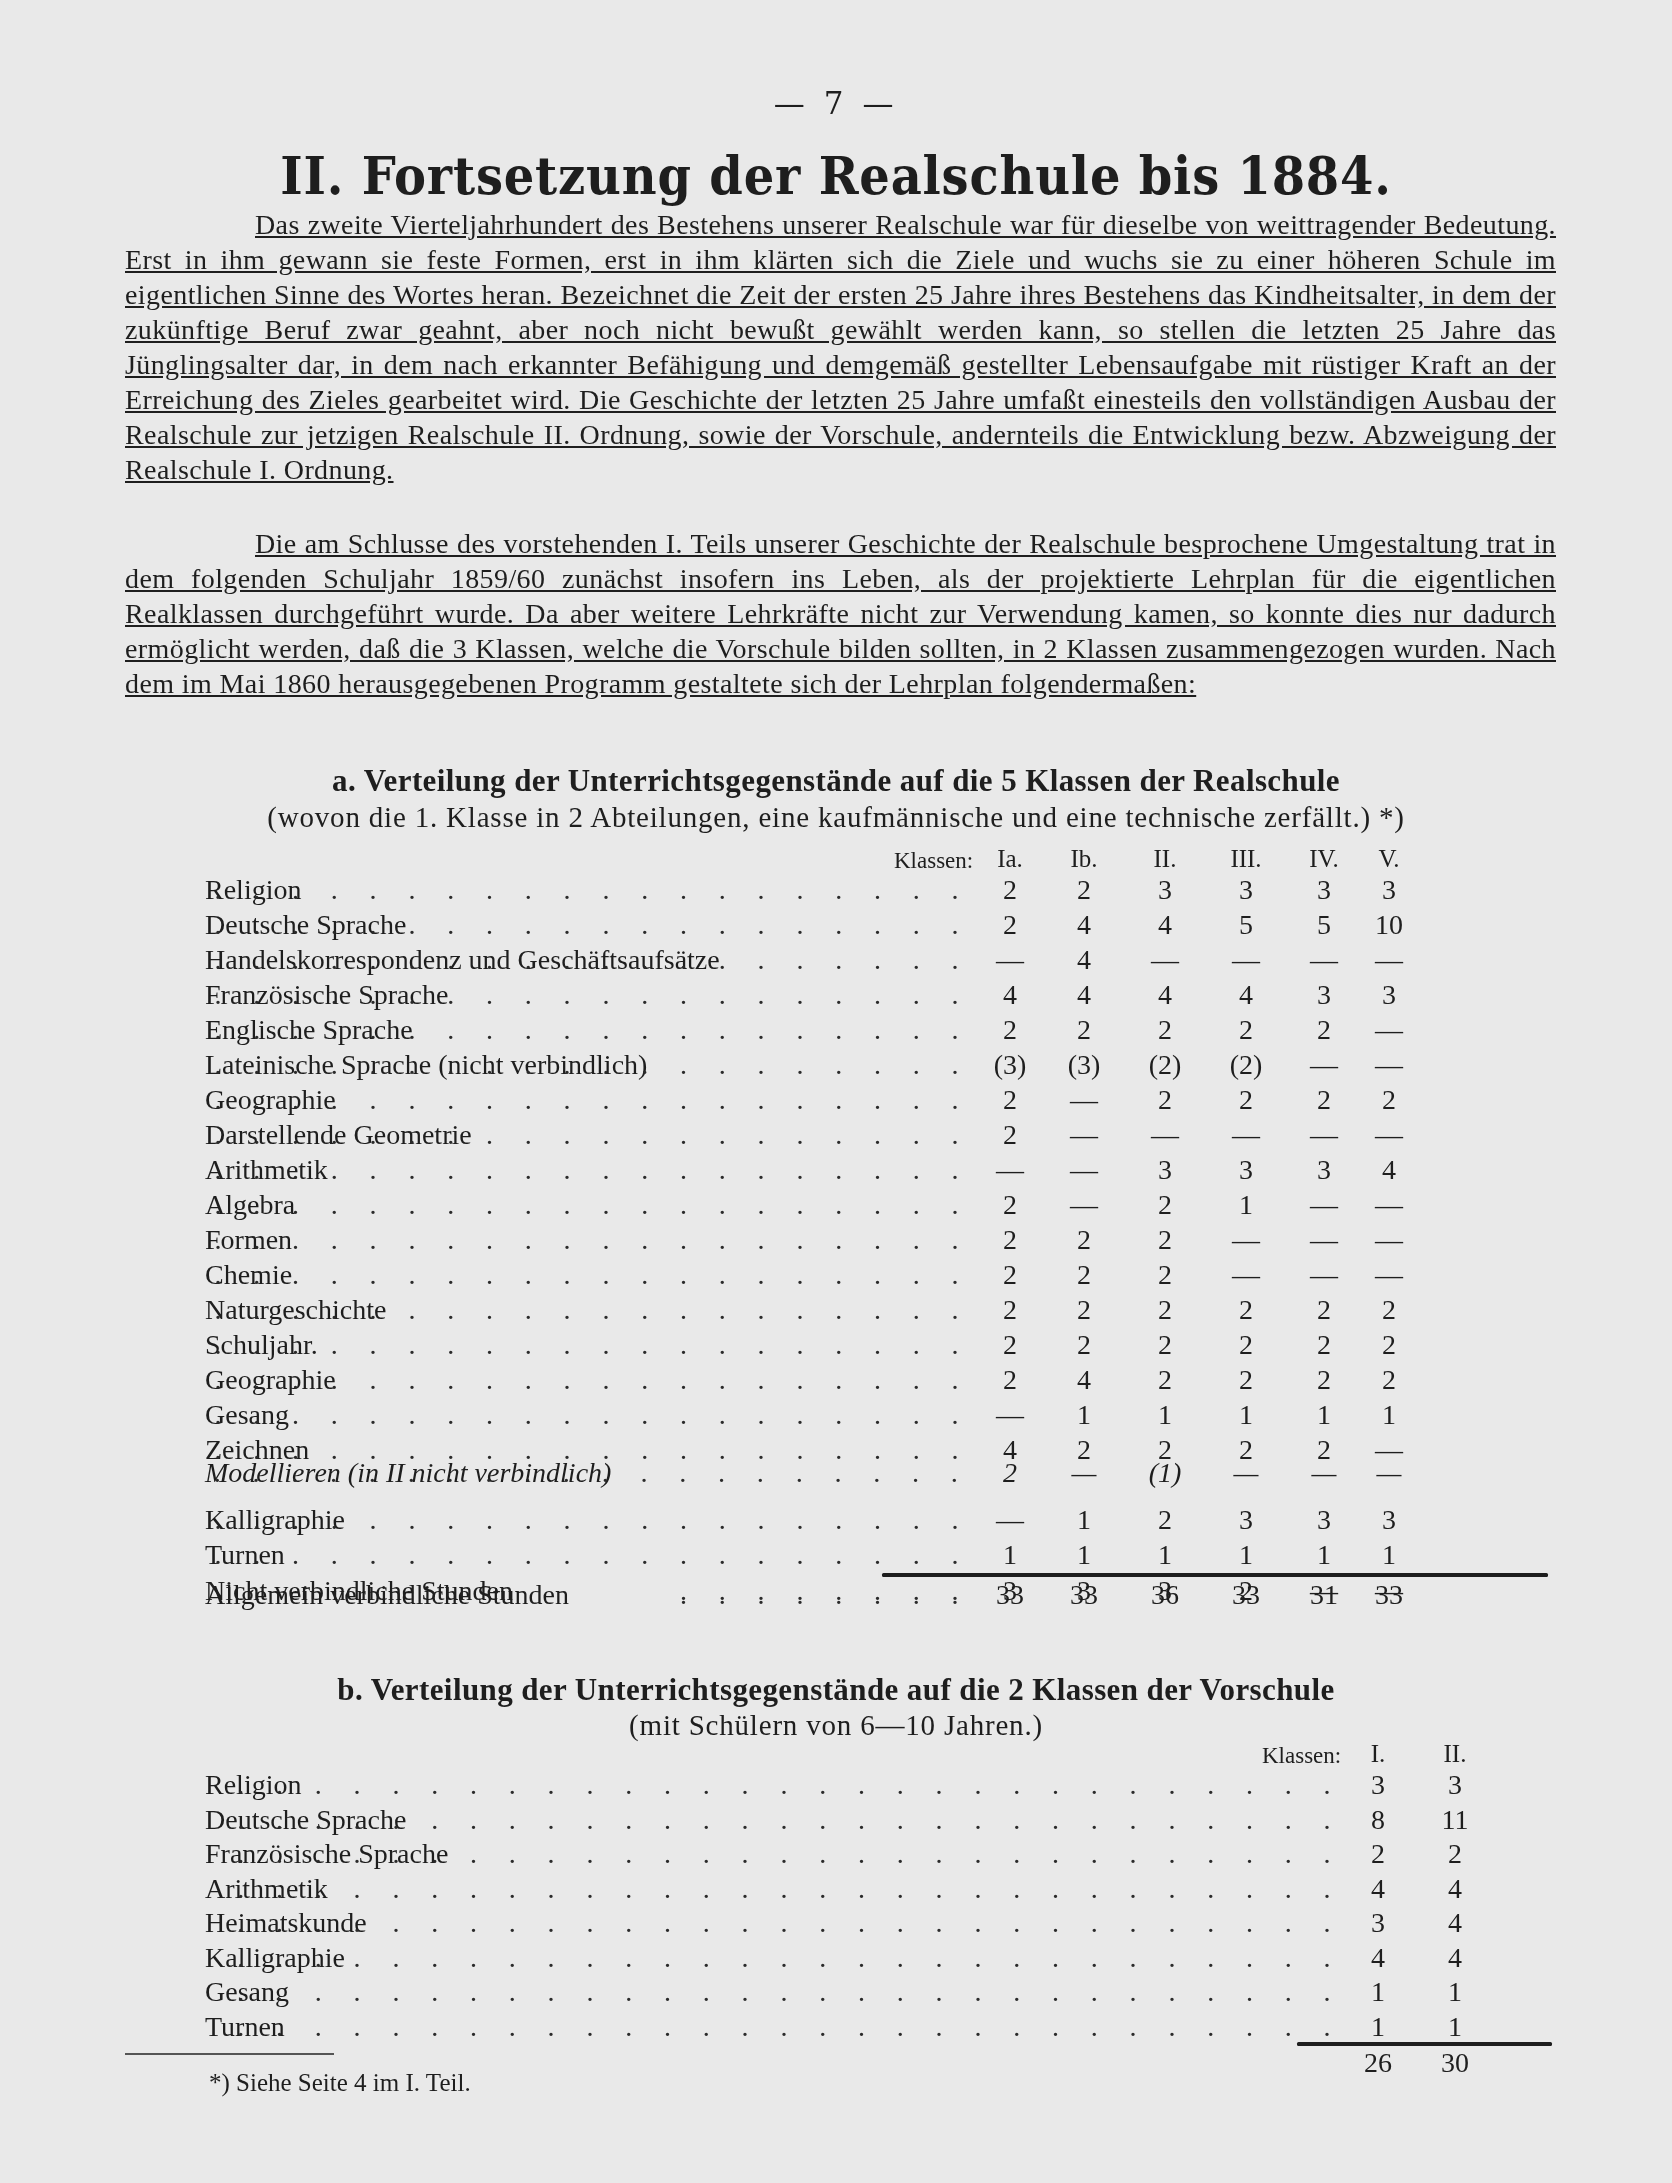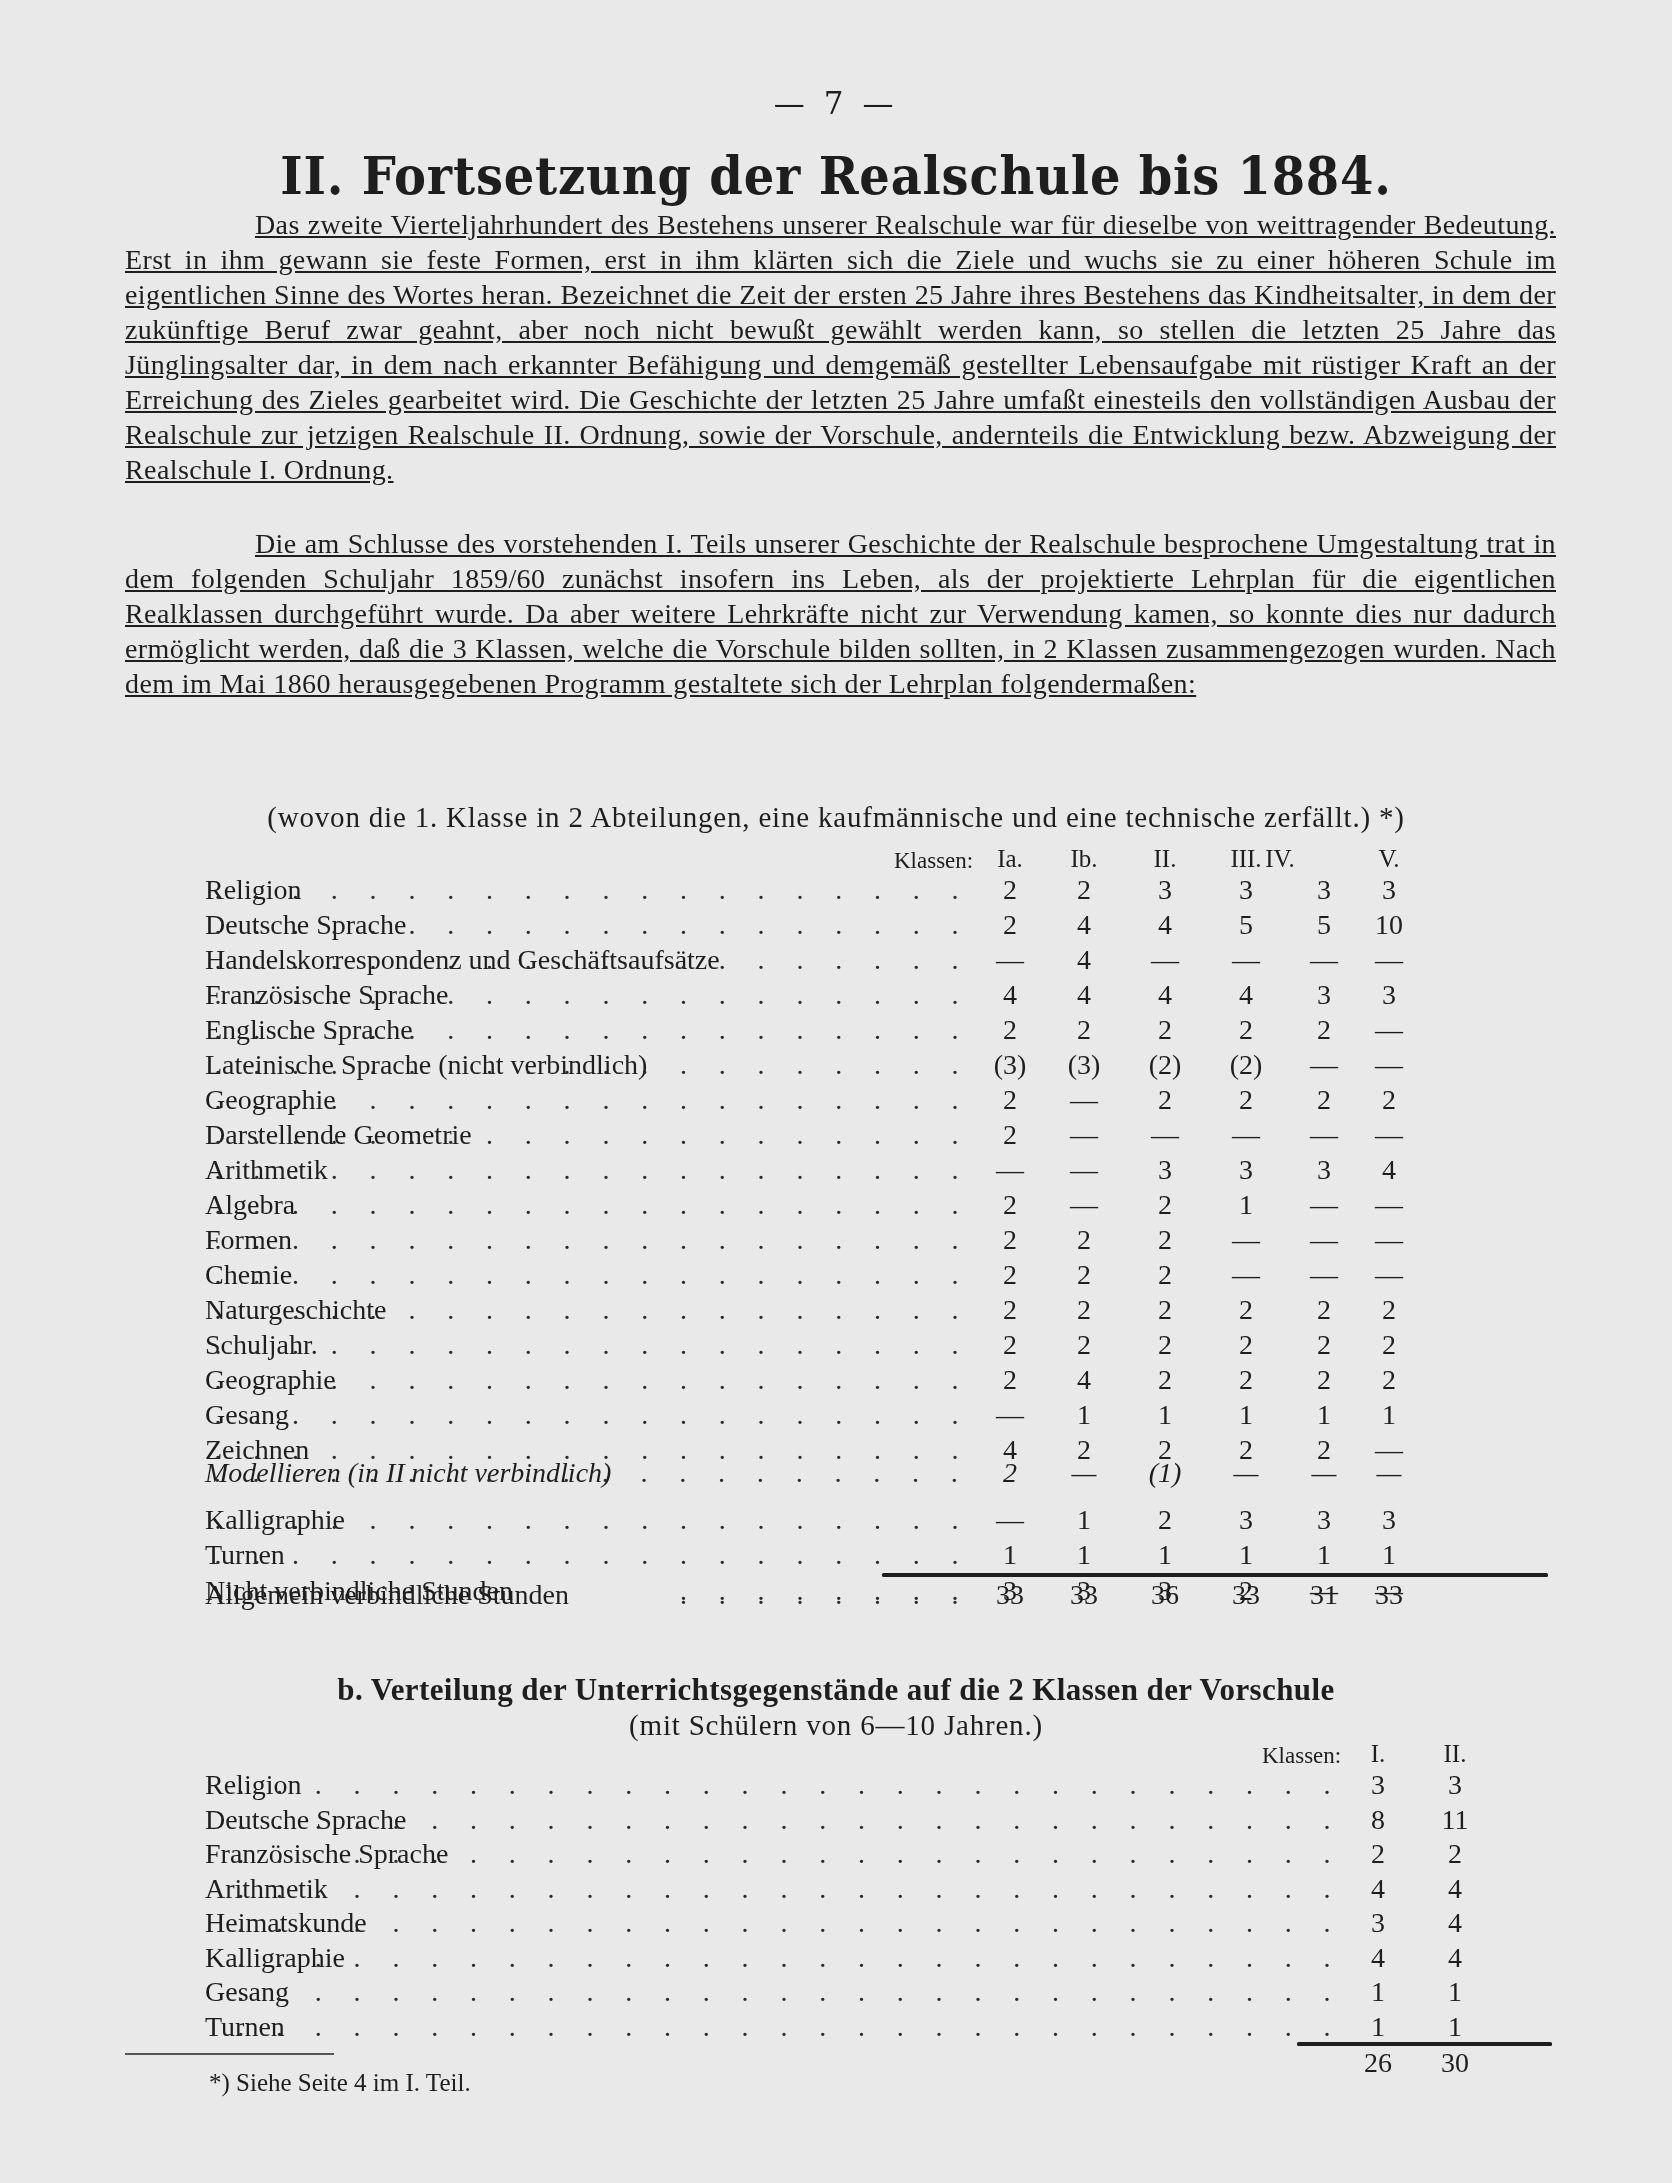--- a/index.html
+++ b/index.html
@@ -75,29 +75,30 @@
   <div class="page-number">— 7 —</div>
   <div class="chapter-title">II. Fortsetzung der Realschule bis 1884.</div>
 
   <div class="body-text p1">
     <p>Das zweite Vierteljahrhundert des Bestehens unserer Realschule war für dieselbe von weittragender Bedeutung. Erst in ihm gewann sie feste Formen, erst in ihm klärten sich die Ziele und wuchs sie zu einer höheren Schule im eigentlichen Sinne des Wortes heran. Bezeichnet die Zeit der ersten 25 Jahre ihres Bestehens das Kindheitsalter, in dem der zukünftige Beruf zwar geahnt, aber noch nicht bewußt gewählt werden kann, so stellen die letzten 25 Jahre das Jünglingsalter dar, in dem nach erkannter Befähigung und demgemäß gestellter Lebensaufgabe mit rüstiger Kraft an der Erreichung des Zieles gearbeitet wird. Die Geschichte der letzten 25 Jahre umfaßt einesteils den vollständigen Ausbau der Realschule zur jetzigen Realschule II. Ordnung, sowie der Vorschule, andernteils die Entwicklung bezw. Abzweigung der Realschule I. Ordnung.</p>
   </div>
   <div class="body-text p2">
     <p>Die am Schlusse des vorstehenden I. Teils unserer Geschichte der Realschule besprochene Umgestaltung trat in dem folgenden Schuljahr 1859/60 zunächst insofern ins Leben, als der projektierte Lehrplan für die eigentlichen Realklassen durchgeführt wurde. Da aber weitere Lehrkräfte nicht zur Verwendung kamen, so konnte dies nur dadurch ermöglicht werden, daß die 3 Klassen, welche die Vorschule bilden sollten, in 2 Klassen zusammengezogen wurden. Nach dem im Mai 1860 herausgegebenen Programm gestaltete sich der Lehrplan folgendermaßen:</p>
   </div>
 
+  <div class="table-heading" style="top:763px;">a. Verteilung der Unterrichtsgegenstände auf die 5 Klassen der Realschule</div>
   <div class="table-sub" style="top:801px;">(wovon die 1. Klasse in 2 Abteilungen, eine kaufmännische und eine technische zerfällt.) *)</div>
   <div id="tableA" class="grid" style="top:845px;">
       <div class="row header-row" style="top:0px;">
         <span class="klassen" style="left:689px; position:absolute; top:3.1px; font-size:23px;">Klassen:</span>
         <span class="cell hcell" style="left:778px;">Ia.</span>
         <span class="cell hcell" style="left:852px;">Ib.</span>
         <span class="cell hcell" style="left:933px;">II.</span>
         <span class="cell hcell" style="left:1014px;">III.</span>
-        <span class="cell hcell" style="left:1048px;">IV.</span>
+        <span class="cell hcell" style="left:1092px;">IV.</span>
         <span class="cell hcell" style="left:1157px;">V.</span>
       </div>
       <div class="row" style="top:29px;">
         <span class="label">Religion</span>
         <span class="dots" style="left: 0px; width: 766px; text-align: right; direction: rtl;">. . . . . . . . . . . . . . . . . . . . . . . . . . . . . .</span>
         <span class="cell" style="left:778px;">2</span>
         <span class="cell" style="left:852px;">2</span>
         <span class="cell" style="left:933px;">3</span>
         <span class="cell" style="left:1014px;">3</span>
         <span class="cell" style="left:1092px;">3</span>

